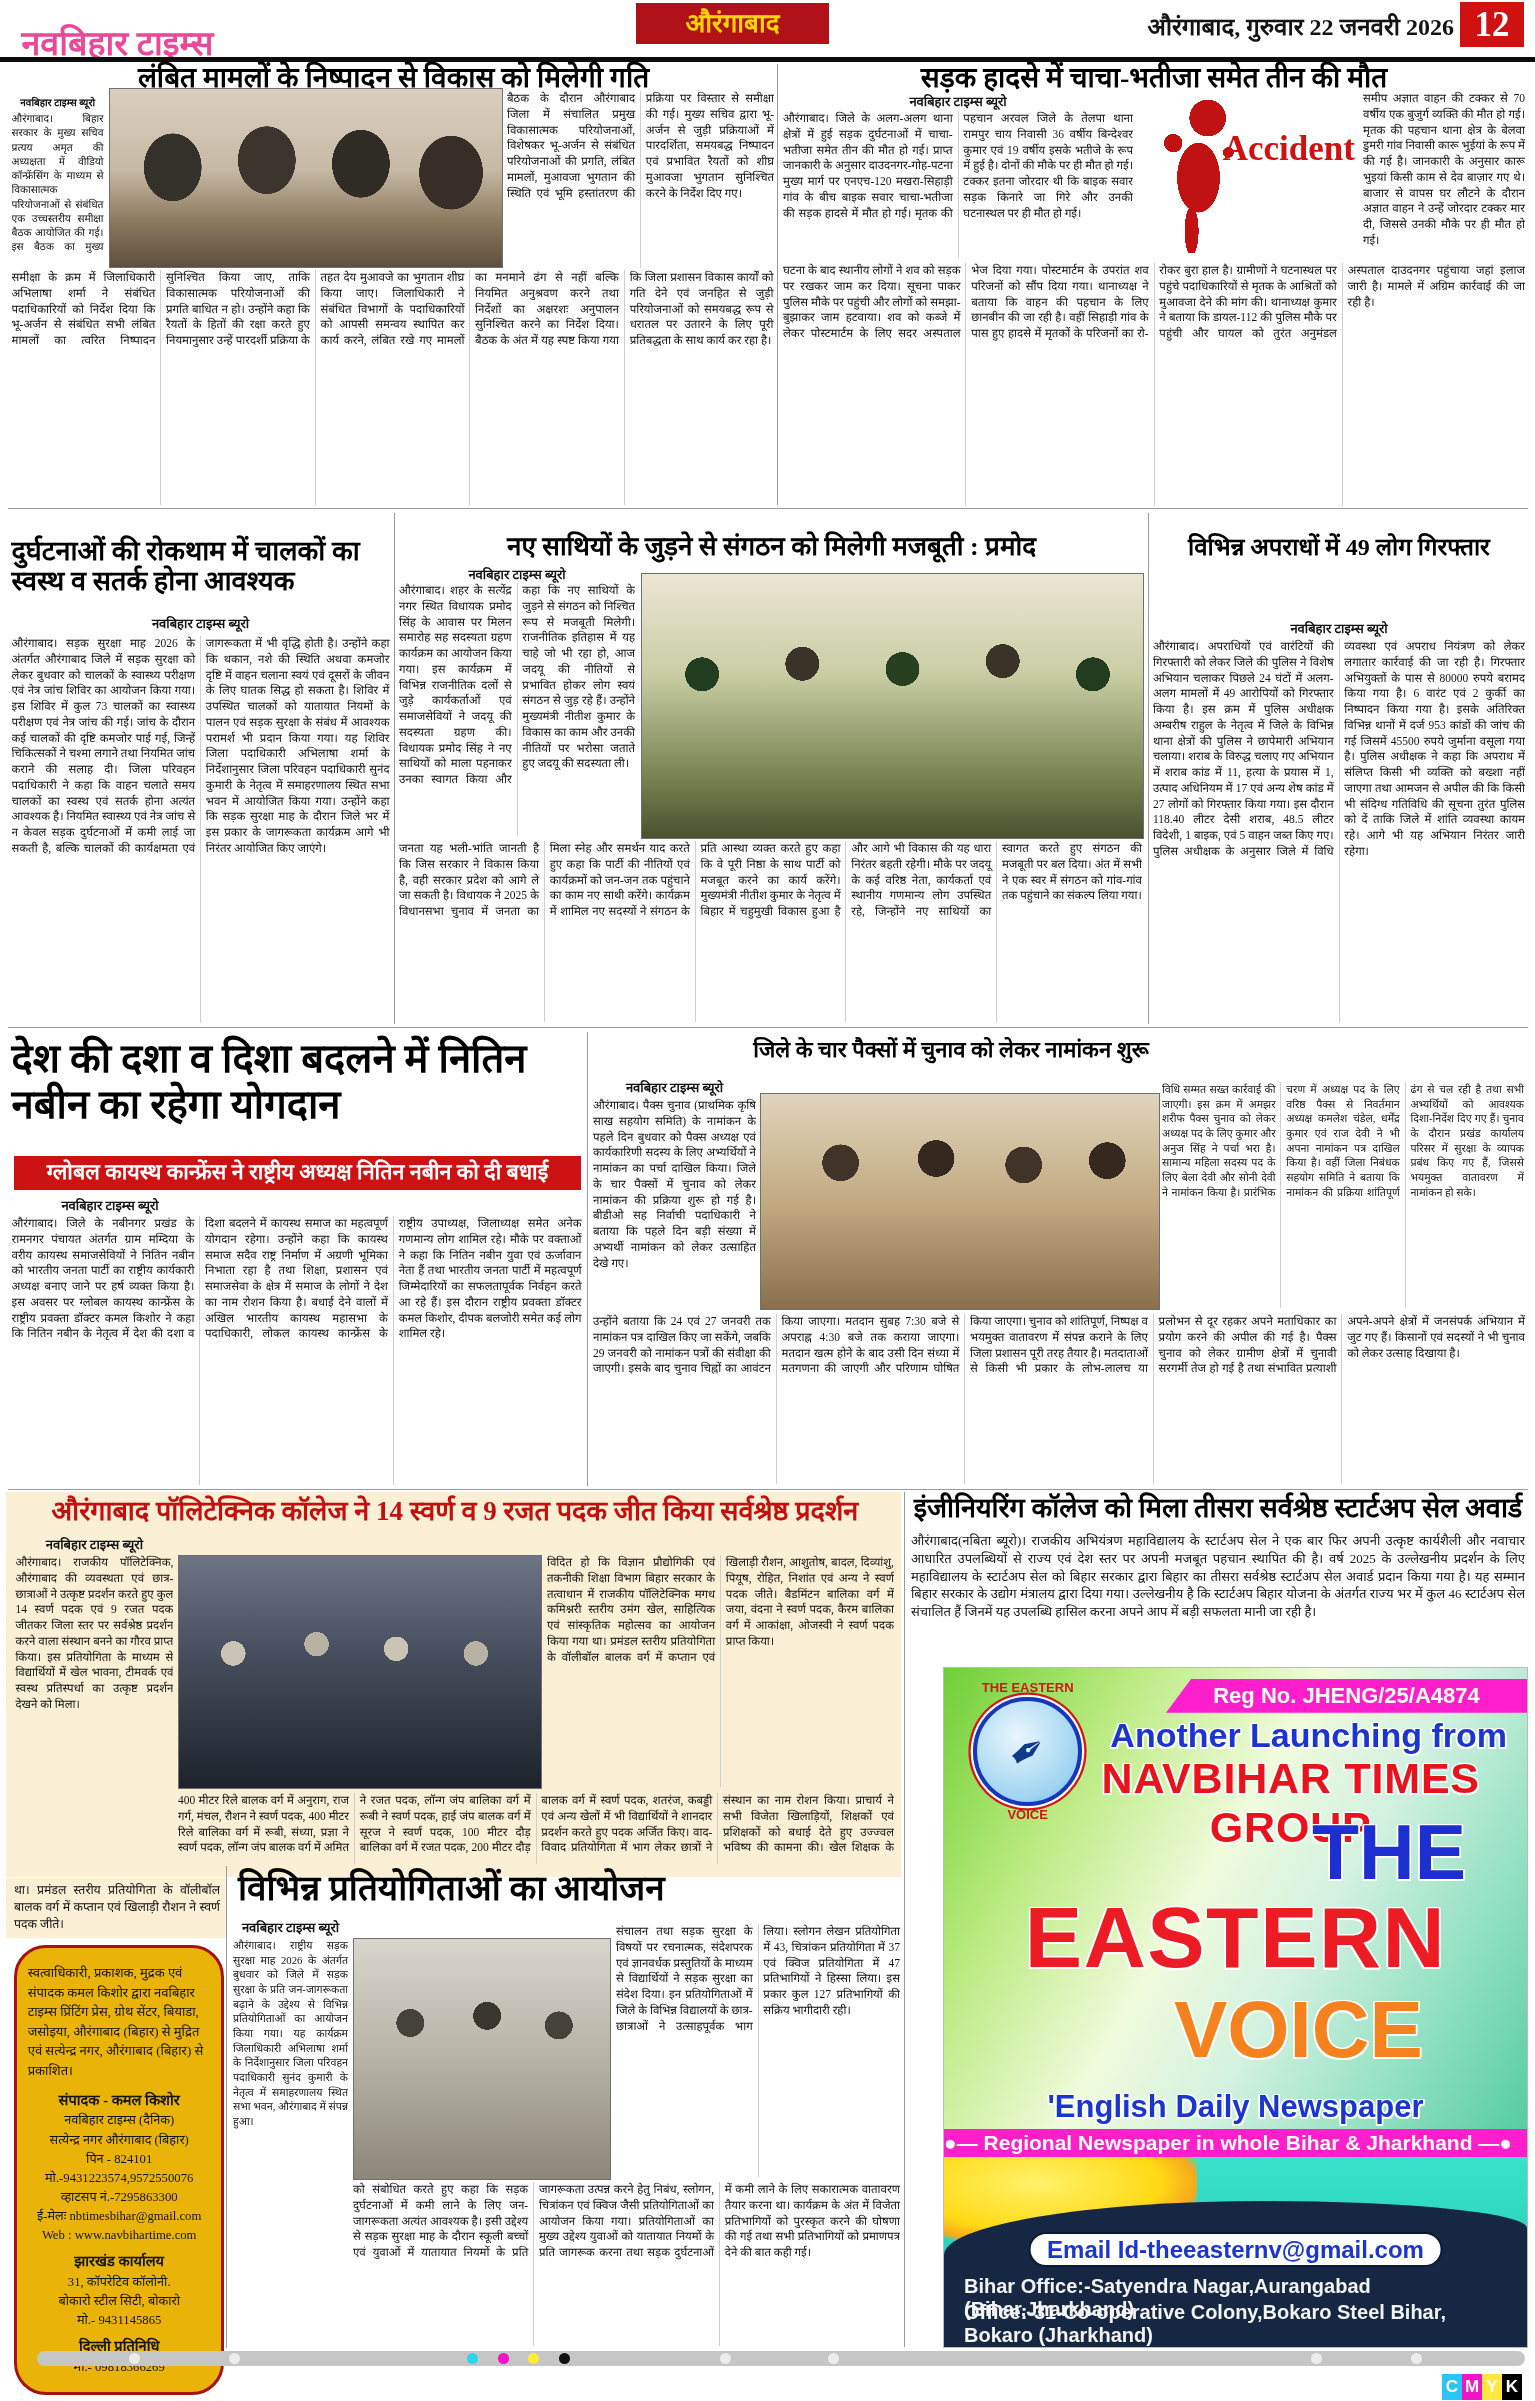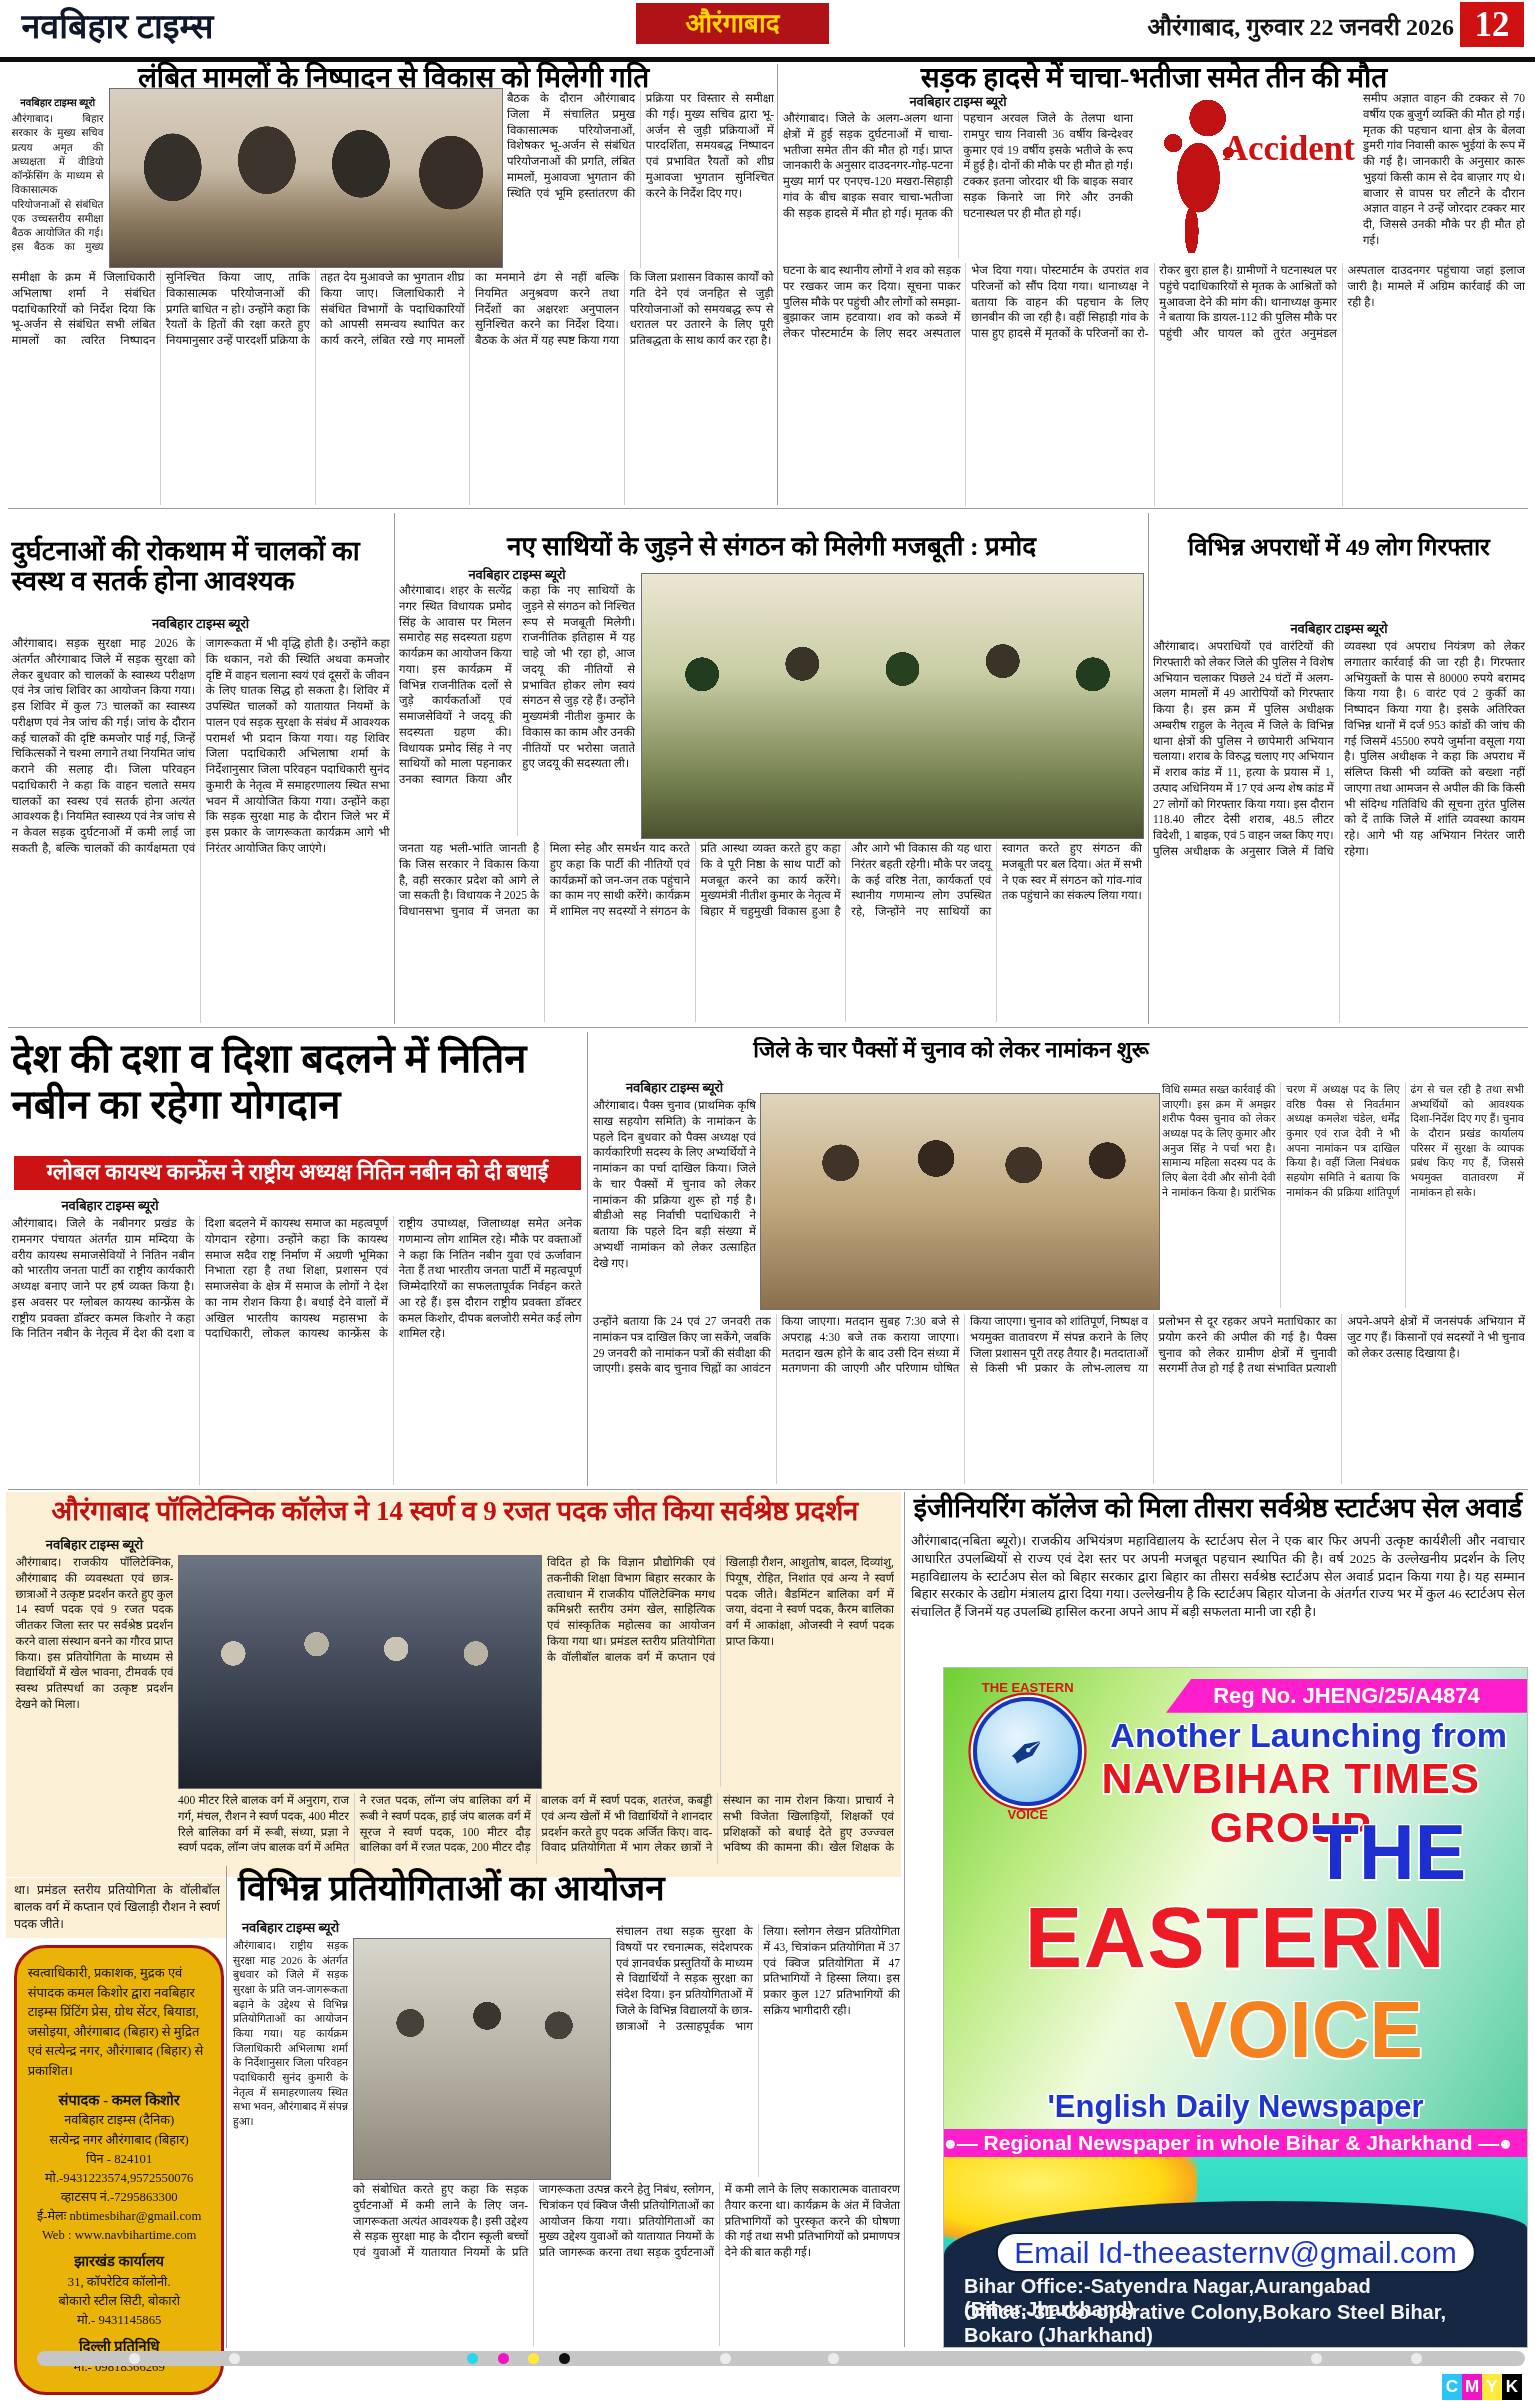--- a/index.html
+++ b/index.html
@@ -94,38 +94,38 @@
   .ad-band span::before{content:"●— ";}
   .ad-band span::after{content:" —●";}
   .ad-bottom{position:absolute;left:0;top:489px;width:100%;height:190px;
     background:linear-gradient(180deg,#3ae2c9 0%,#2bd6c0 40%,#19b9a8 100%);overflow:hidden}
   .wave-yellow{position:absolute;left:-23px;top:-12.3px;width:276px;height:100px;
     background:radial-gradient(ellipse at 42% 38%,#fff36b 0%,#ffd914 55%,#f8a91c 70%,transparent 76%)}
   .navy{position:absolute;left:0;bottom:0;width:100%;height:146px;background:#152743;
     border-radius:55% 45% 0 0/54px 27px 0 0}
   .email-pill{position:absolute;left:50%;transform:translateX(-50%);top:31px;background:#fff;
     border:2.3px solid #0a1a33;border-radius:21.5px;padding:1.5px 17px;color:#1b35cf;
-    font-weight:normal;font-size:30px;white-space:nowrap}
+    font-weight:bold;font-size:24px;white-space:nowrap}
   .office{position:absolute;left:20px;right:7.7px;color:#f3f3f3;font-size:20px;font-weight:bold}
   .office.o1{top:74px}.office.o2{top:100px}
   .contact{position:absolute;left:0;right:0;bottom:4.6px;text-align:center;white-space:nowrap}
   .c-label{color:#fff;font-weight:bold;font-size:26px}
   .c-nums{color:#ffe93a;font-weight:bold;font-size:28px}
   
   .regbar{position:absolute;background:#c6c6c6;border-radius:7.7px}
   .dot{position:absolute;top:2.3px;width:10.7px;height:10.7px;border-radius:50%}
   .cmyk span{display:inline-block;width:20px;height:26px;text-align:center;
     font:bold 17px/26px "Liberation Sans",sans-serif;color:#fff}
 </style>
 </head>
 <body>
 
 <div class="page">
 
-  <div class="abs" style="left:21.5px;top:2px;font-size:34px;font-weight:bold;color:#0f172a">नवबिहार टाइम्स</div>
+  <div class="abs" style="left:21.5px;top:19px;font-size:34px;font-weight:bold;color:#ec4899">नवबिहार टाइम्स</div>
   <div class="abs" style="left:636px;top:3.1px;width:193px;height:41px;background:#b11217;color:#ffd400;
        font-size:26px;font-weight:bold;text-align:center;line-height:41px">औरंगाबाद</div>
   <div class="abs" style="left:1052px;top:9.2px;width:402px;text-align:right;font-size:24px;font-weight:bold">औरंगाबाद, गुरुवार 22 जनवरी 2026</div>
   <div class="abs" style="left:1460px;top:1.5px;width:64px;height:45px;background:#cf1111;color:#fff;
        font-size:35px;font-weight:bold;text-align:center;line-height:45px">12</div>
   <div class="abs thickrule" style="left:0;top:57px;width:1535px;height:4.6px"></div>
 
   <div class="abs hl" style="left:11.5px;top:63px;width:764px;font-size:28px">लंबित मामलों के निष्पादन से विकास को मिलेगी गति</div>
   <div class="abs byline byline-sm" style="left:9.2px;top:95px;width:97px">नवबिहार टाइम्स ब्यूरो</div>
   <div class="abs body-txt cols1" style="left:11.5px;top:112px;width:92px;height:155px;font-size:10.4px">औरंगाबाद। बिहार सरकार के मुख्य सचिव प्रत्यय अमृत की अध्यक्षता में वीडियो कॉन्फ्रेंसिंग के माध्यम से विकासात्मक परियोजनाओं से संबंधित एक उच्चस्तरीय समीक्षा बैठक आयोजित की गई। इस बैठक का मुख्य उद्देश्य राज्य के विभिन्न जिलों में संचालित विकासात्मक एवं आधारभूत संरचना से जुड़ी परियोजनाओं की प्रगति की समीक्षा करना था। बैठक में जिलाधिकारी अभिलाषा शर्मा, उप विकास आयुक्त अनन्य सिंह, जिला भू-अर्जन पदाधिकारी उपेंद्र पंडित, सदर डीएसडीओ श्वेता लाल सहित उपस्थित रहे।</div>

